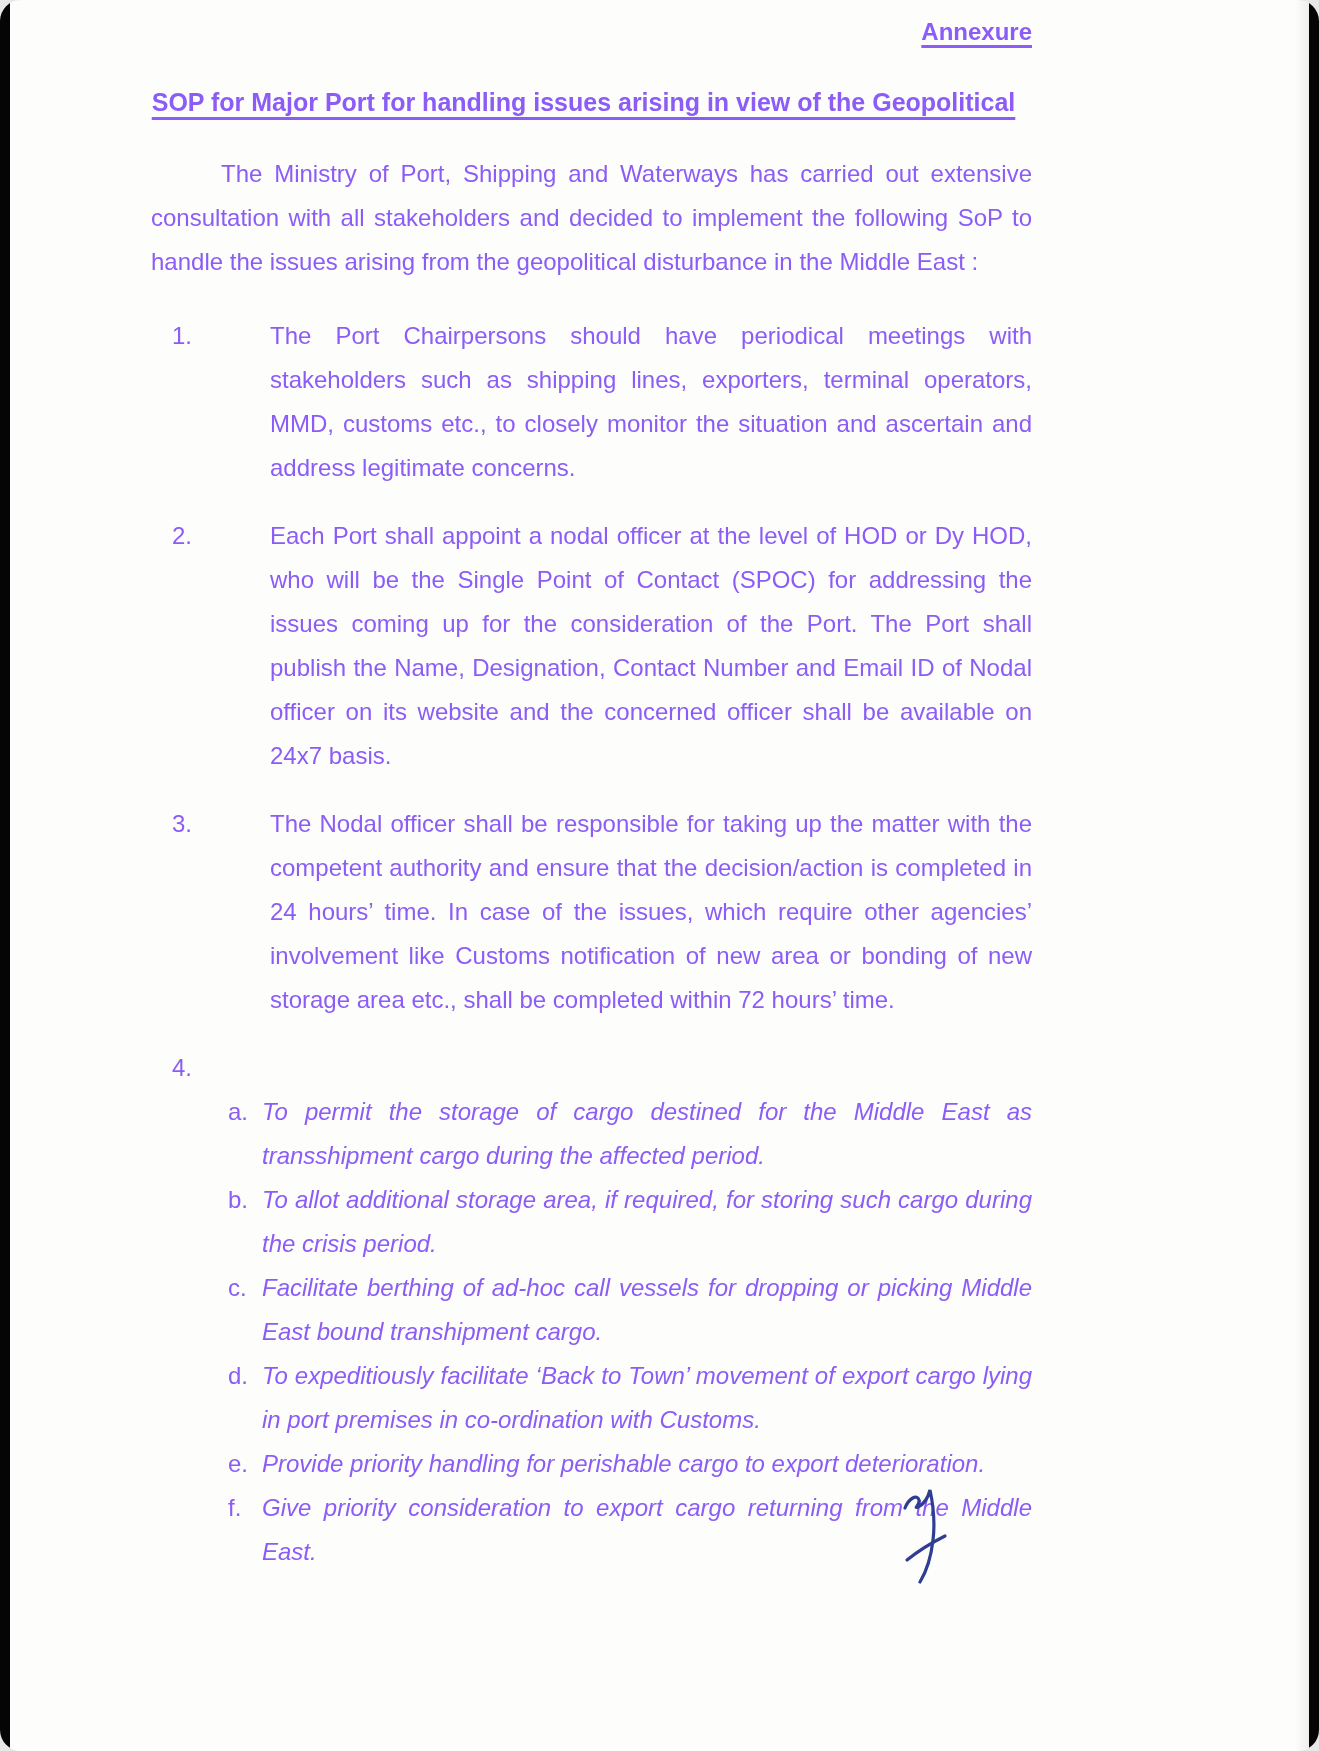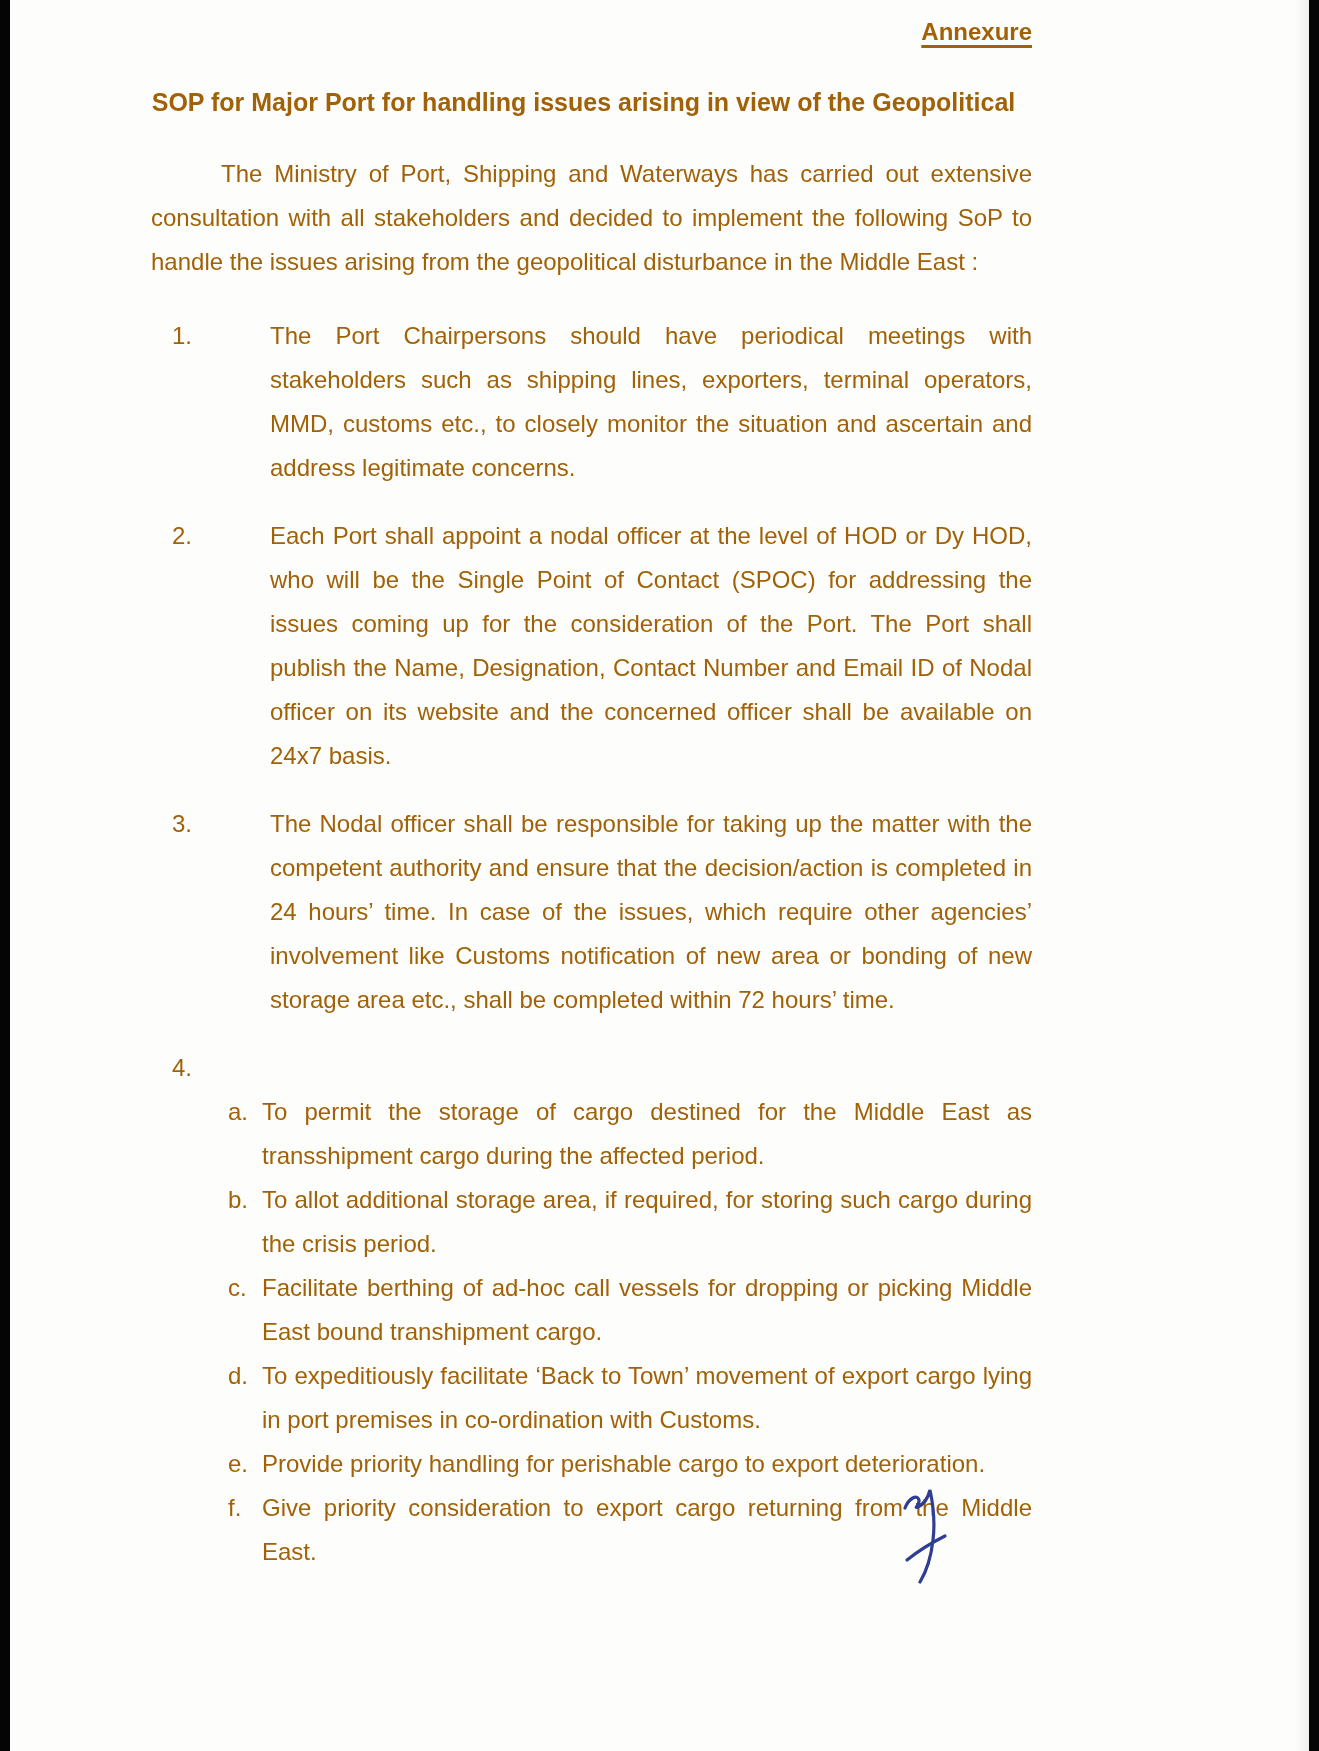--- a/index.html
+++ b/index.html
@@ -2,22 +2,23 @@
 <html><head>
 <meta charset="utf-8">
 <style>
   html,body { margin:0; padding:0; background:#e8e8e8; }
   .page {
     position:relative;
     width:1319px; height:1751px;
     margin:0 auto;
     background:#fdfdfc;
     font-family:"Liberation Sans", sans-serif;
-    color:#a16207;
+    color:#8b5cf6;
     overflow:hidden;
+    border-radius:21px;
   }
   .scan-edge { position:absolute; top:0; height:100%; background:#050505; }
   .scan-edge.left  { left:0;  width:10px; }
   .scan-edge.right { right:0; width:10px; }
   .scan-shade { position:absolute; top:0; right:10px; width:14px; height:100%;
     background:linear-gradient(to right, rgba(0,0,0,0), rgba(0,0,0,0.06)); }
 
   .content {
     position:absolute;
     left:135px; top:10px;
@@ -34,39 +35,39 @@
   }
   .annexure span { text-decoration:underline; text-underline-offset:5px; text-decoration-thickness:2.5px; }
 
   .doc-title {
     text-align:center;
     font-weight:bold;
     font-size:25px;
     line-height:48px;
     margin:0 0 26px 0;
   }
-  .doc-title .tline { text-underline-offset:6px; text-decoration-thickness:2.5px; }
+  .doc-title .tline { text-decoration:underline; text-underline-offset:6px; text-decoration-thickness:2.5px; }
 
   .intro {
     text-align:justify;
     text-indent:70px;
     margin:0 0 30px 16px;
   }
 
   .num-item { display:flex; margin:0 0 24px 0; }
   .num-item .num {
     flex:none; width:93px;
     padding-left:37px; box-sizing:border-box;
   }
   .num-item .itext { flex:1; text-align:justify;margin-left:42px; }
 
   .sub-list { margin-left:93px; }
   .sub-item { display:flex; }
   .sub-item .letter { flex:none; width:34px; }
-  .sub-item .stext { flex:1; text-align:justify; }
+  .sub-item .stext { flex:1; text-align:justify;font-style:italic; }
 
   .signature {
     position:absolute;
     left:893px; top:1476px;
     width:64px; height:112px;
   }
 </style>
 </head>
 <body>
 

